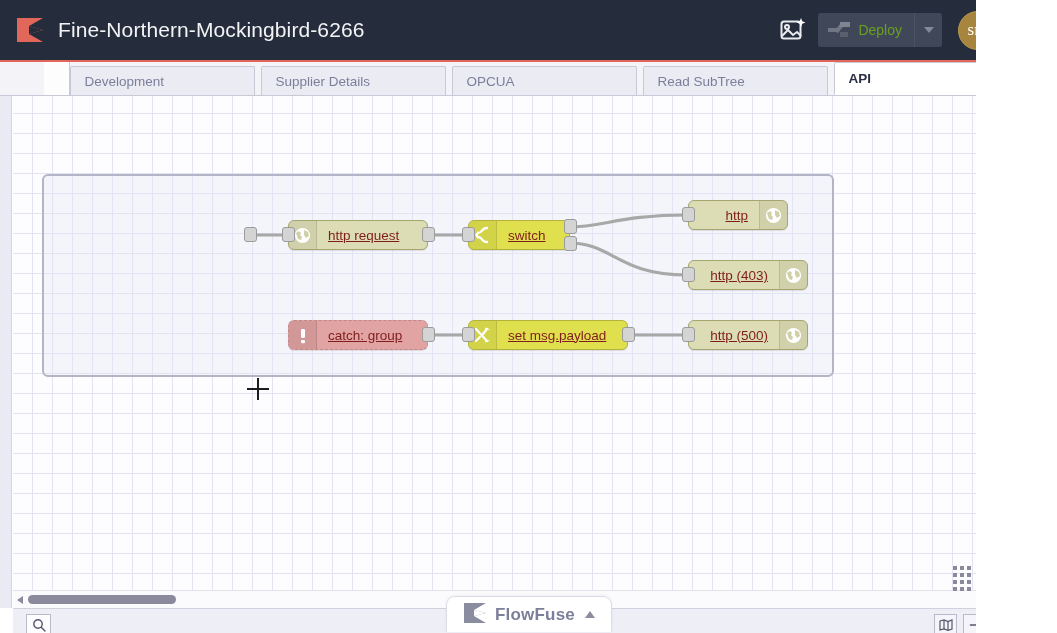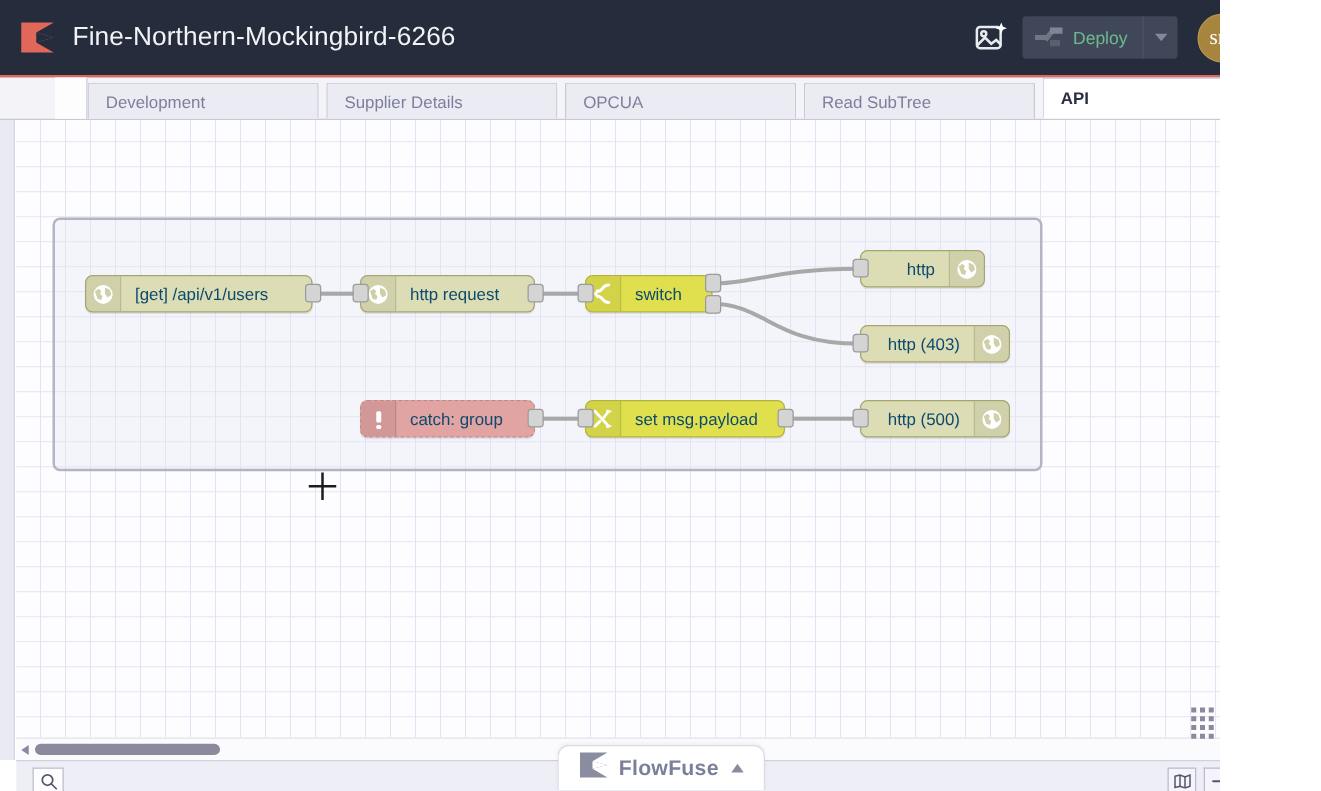--- a/index.html
+++ b/index.html
@@ -38,21 +38,21 @@
     height:34px; margin:0 10px 0 4px;
     background:#4a5263; border-radius:3px;
     opacity:.72;
     cursor:default;
     padding:0;
     border:none;
   }
   .deploy-main { display:flex; align-items:center; padding:0 12px 0 10px; height:34px; }
   .deploy-glyph { width:22px; height:16px; position:relative; margin-right:8px; }
   .deploy-glyph i { position:absolute; background:#8d93a1; display:block; }
-  .deploy-label { color:#86efac; font-size:14px; }
+  .deploy-label { color:#84cc16; font-size:14px; }
   .deploy-caret {
     width:28px; height:34px; display:flex; align-items:center; justify-content:center;
     border-left:1px solid #5a6274;
   }
   .caret-down { width:0;height:0;border-left:5px solid transparent;border-right:5px solid transparent;border-top:6px solid #a7adba; }
 
   .avatar {
     width:39px;height:39px;border-radius:50%;
     background:#a8853f;
     display:flex;align-items:center;justify-content:center;
@@ -114,24 +114,25 @@
     border:2px solid #b3b4c4; border-radius:6px;
     background:rgba(226,227,243,0.30);
   }
 
   
   .node {
     position:absolute; height:30px;
     border-radius:6px;
     border:1px solid #a5a66f;
     display:flex; align-items:center;
-    font-size:13.5px; color:#0c4a6e;
+    font-size:13.5px; color:#7f1d1d;
     box-shadow:0 1px 1px rgba(0,0,0,.10);
     cursor:pointer;
     overflow:hidden;
+    text-decoration:underline;
   }
   .node .nbody { flex:1 1 auto; display:flex; align-items:center; padding:0 11px; white-space:nowrap; overflow:hidden;}
   .node .nicon {
     width:28px; height:100%; flex:0 0 28px;
     display:flex; align-items:center; justify-content:center;
     background:rgba(0,0,0,.055);
   }
   .node .nicon.left { border-right:1px solid rgba(0,0,0,.10); }
   .node .nicon.right { border-left:1px solid rgba(0,0,0,.10); }
 
@@ -301,29 +302,20 @@
 
       <svg class="wires">
         <path class="wire" d="M 236,139 C 249,139 261,139 274,139"></path>
         <path class="wire" d="M 414,139 C 427,139 441,139 454,139"></path>
         <path class="wire" d="M 556,131 C 590,131 608,119 674,119"></path>
         <path class="wire" d="M 556,147 C 600,147 605,179 674,179"></path>
         <path class="wire" d="M 414,239 C 427,239 441,239 454,239"></path>
         <path class="wire" d="M 614,239 C 634,239 654,239 674,239"></path>
       </svg>
 
-      <div class="node n-http" style="left:55px;  top:124px; width:182px;">
-        <span class="nicon left">
-          <svg width="17" height="17" viewBox="0 0 17 17" aria-hidden="true">
-            <circle cx="8.5" cy="8.5" r="7.6" fill="#ffffff"></circle>
-            <path d="M2 6 L5 4 L7 6 L6 8 L8 10 L7 13 L4 12 Z M10 3 L14 5 L15 9 L12 11 L10 8 Z" fill="#cfd0a8"></path>
-          </svg>
-        </span>
-        <span class="nbody">[get] /api/v1/users</span>
-      </div>
       <div class="port" style="left:231px; top:131px;"></div>
 
       <div class="node n-http" style="left:275px; top:124px; width:140px;">
         <span class="nicon left">
           <svg width="17" height="17" viewBox="0 0 17 17" aria-hidden="true">
             <circle cx="8.5" cy="8.5" r="7.6" fill="#ffffff"></circle>
             <path d="M2 6 L5 4 L7 6 L6 8 L8 10 L7 13 L4 12 Z M10 3 L14 5 L15 9 L12 11 L10 8 Z" fill="#cfd0a8"></path>
           </svg>
         </span>
         <span class="nbody">http request</span>

